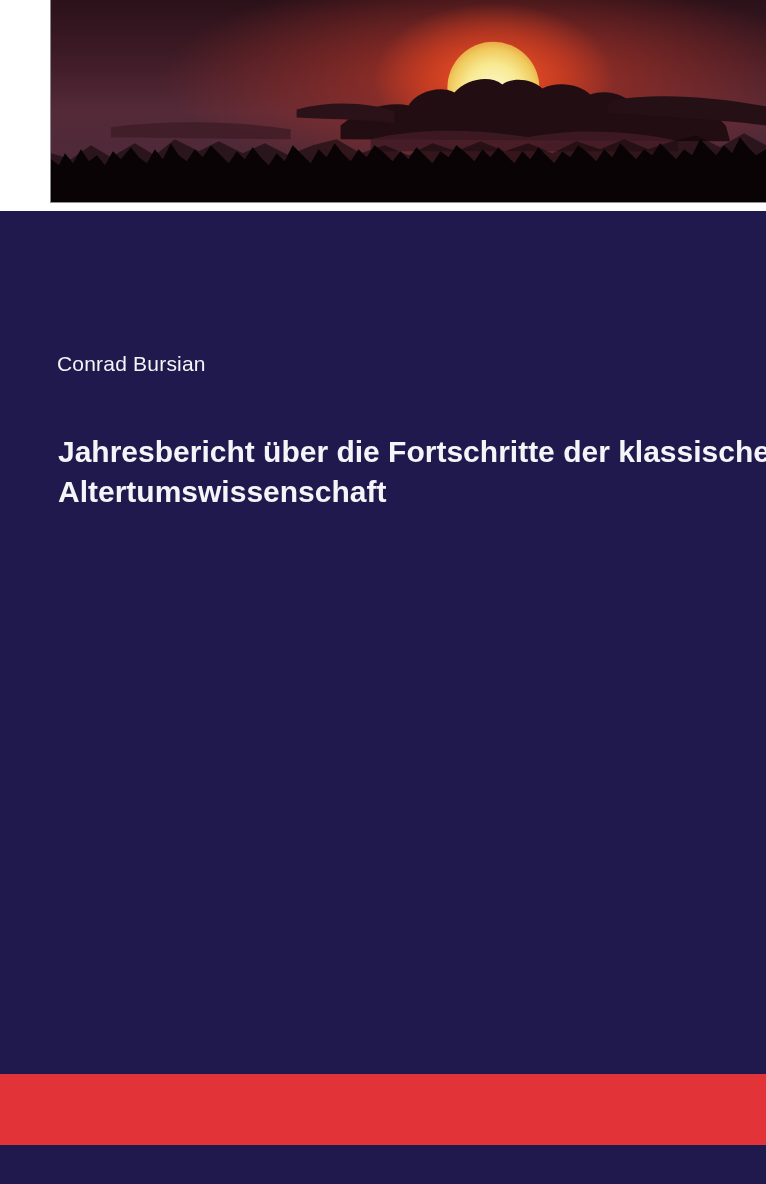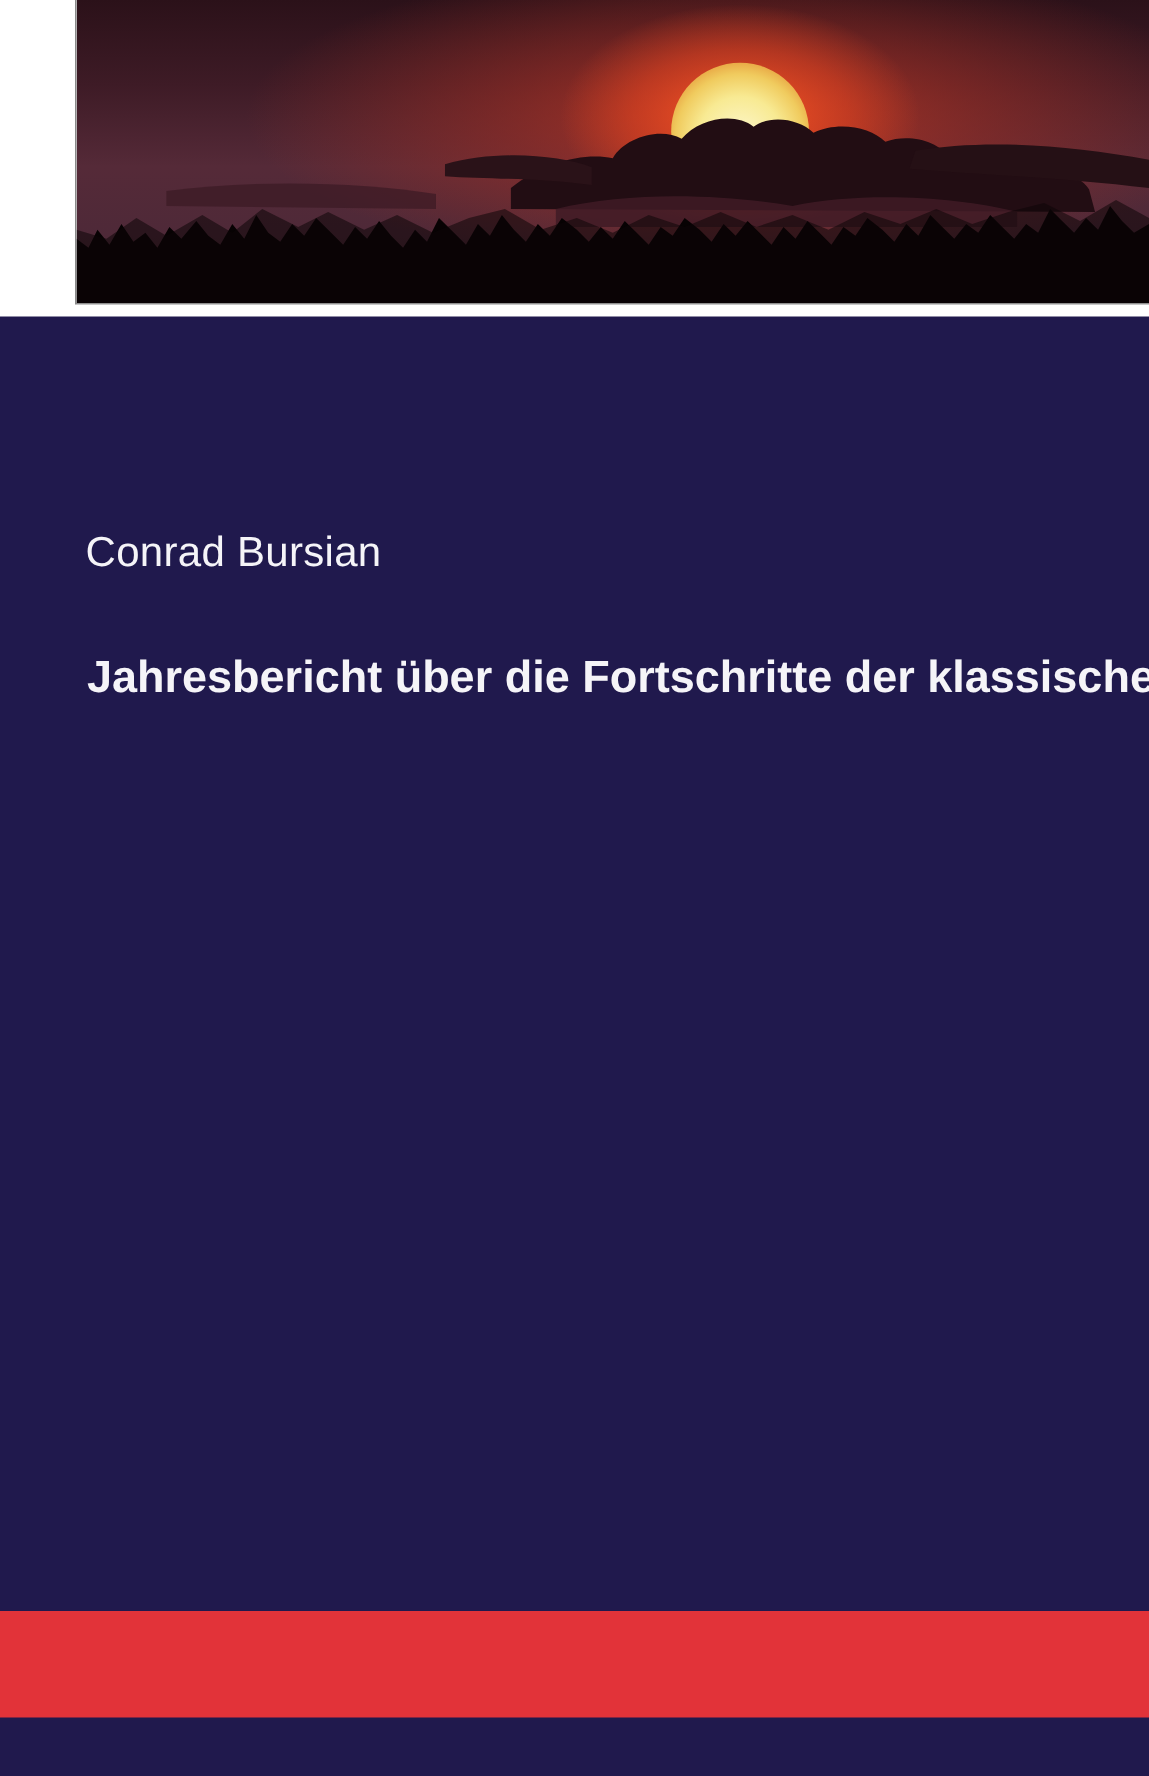--- a/index.html
+++ b/index.html
@@ -24,21 +24,21 @@
     width:716px;height:203px;
     box-sizing:border-box;
     border-left:1px solid #8a8a8a;
     border-bottom:1px solid #8f8f8f;
     overflow:hidden;
   }
   .photo svg{display:block;width:100%;height:100%;}
   
   .author{
     position:absolute;left:57px;top:352px;
-    font-size:28px;font-weight:400;
+    font-size:21px;font-weight:400;
     color:var(--text_white,#f5f4f8);
     letter-spacing:0.2px;
     white-space:nowrap;
   }
   
   .title{
     position:absolute;left:58px;top:432px;
     width:620px;
     font-size:30px;font-weight:700;
     line-height:40px;
@@ -120,19 +120,20 @@
           L334,146 L358,156 L382,144 L406,152 L430,142 L454,152 L478,144 L502,154 L526,142
           L550,150 L574,140 L598,150 L622,142 L646,136 L670,148 L694,134 L716,146 L716,203 Z"></path>
       </svg>
     </div>
   </div>
 
   <div class="author">Conrad Bursian</div>
 
   <div class="title">
     <span class="line">Jahresbericht über die Fortschritte der klassischen</span>
+    <span class="line">Altertumswissenschaft</span>
   </div>
 
   <div class="publisher-band">
     
   </div>
 
 </div>
 
 </body></html>

